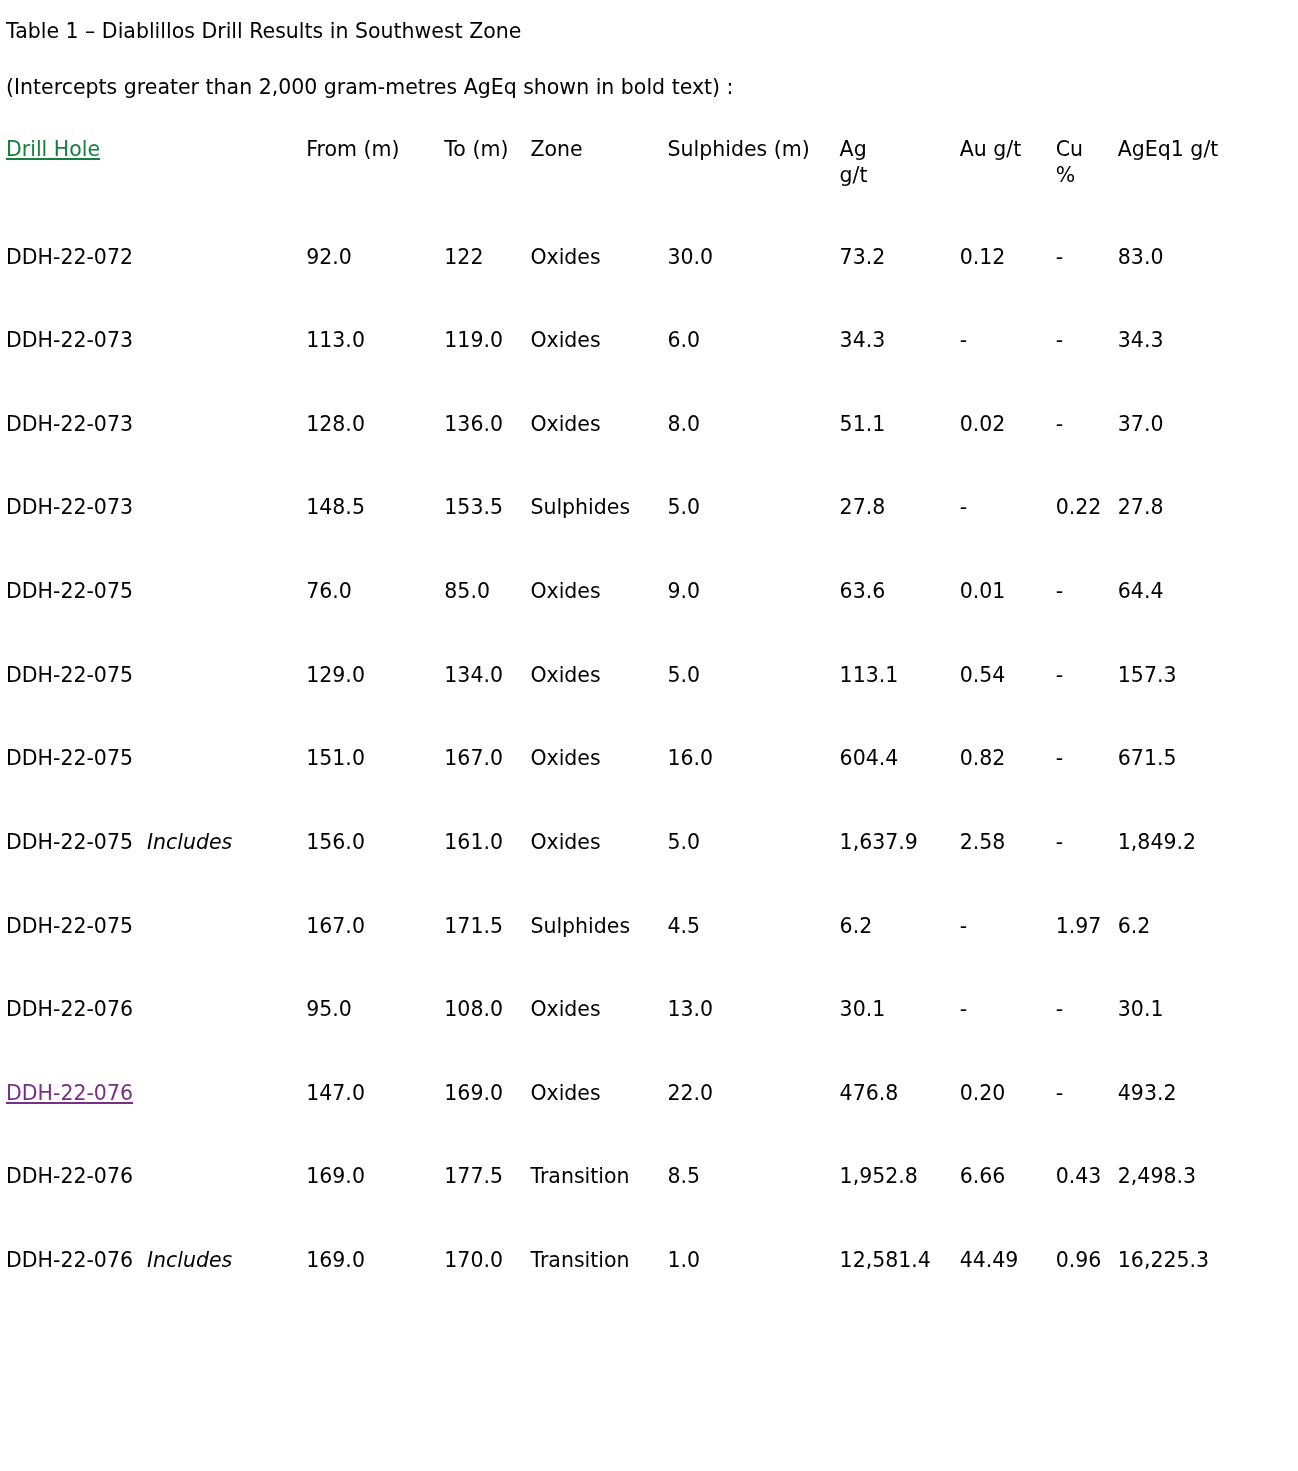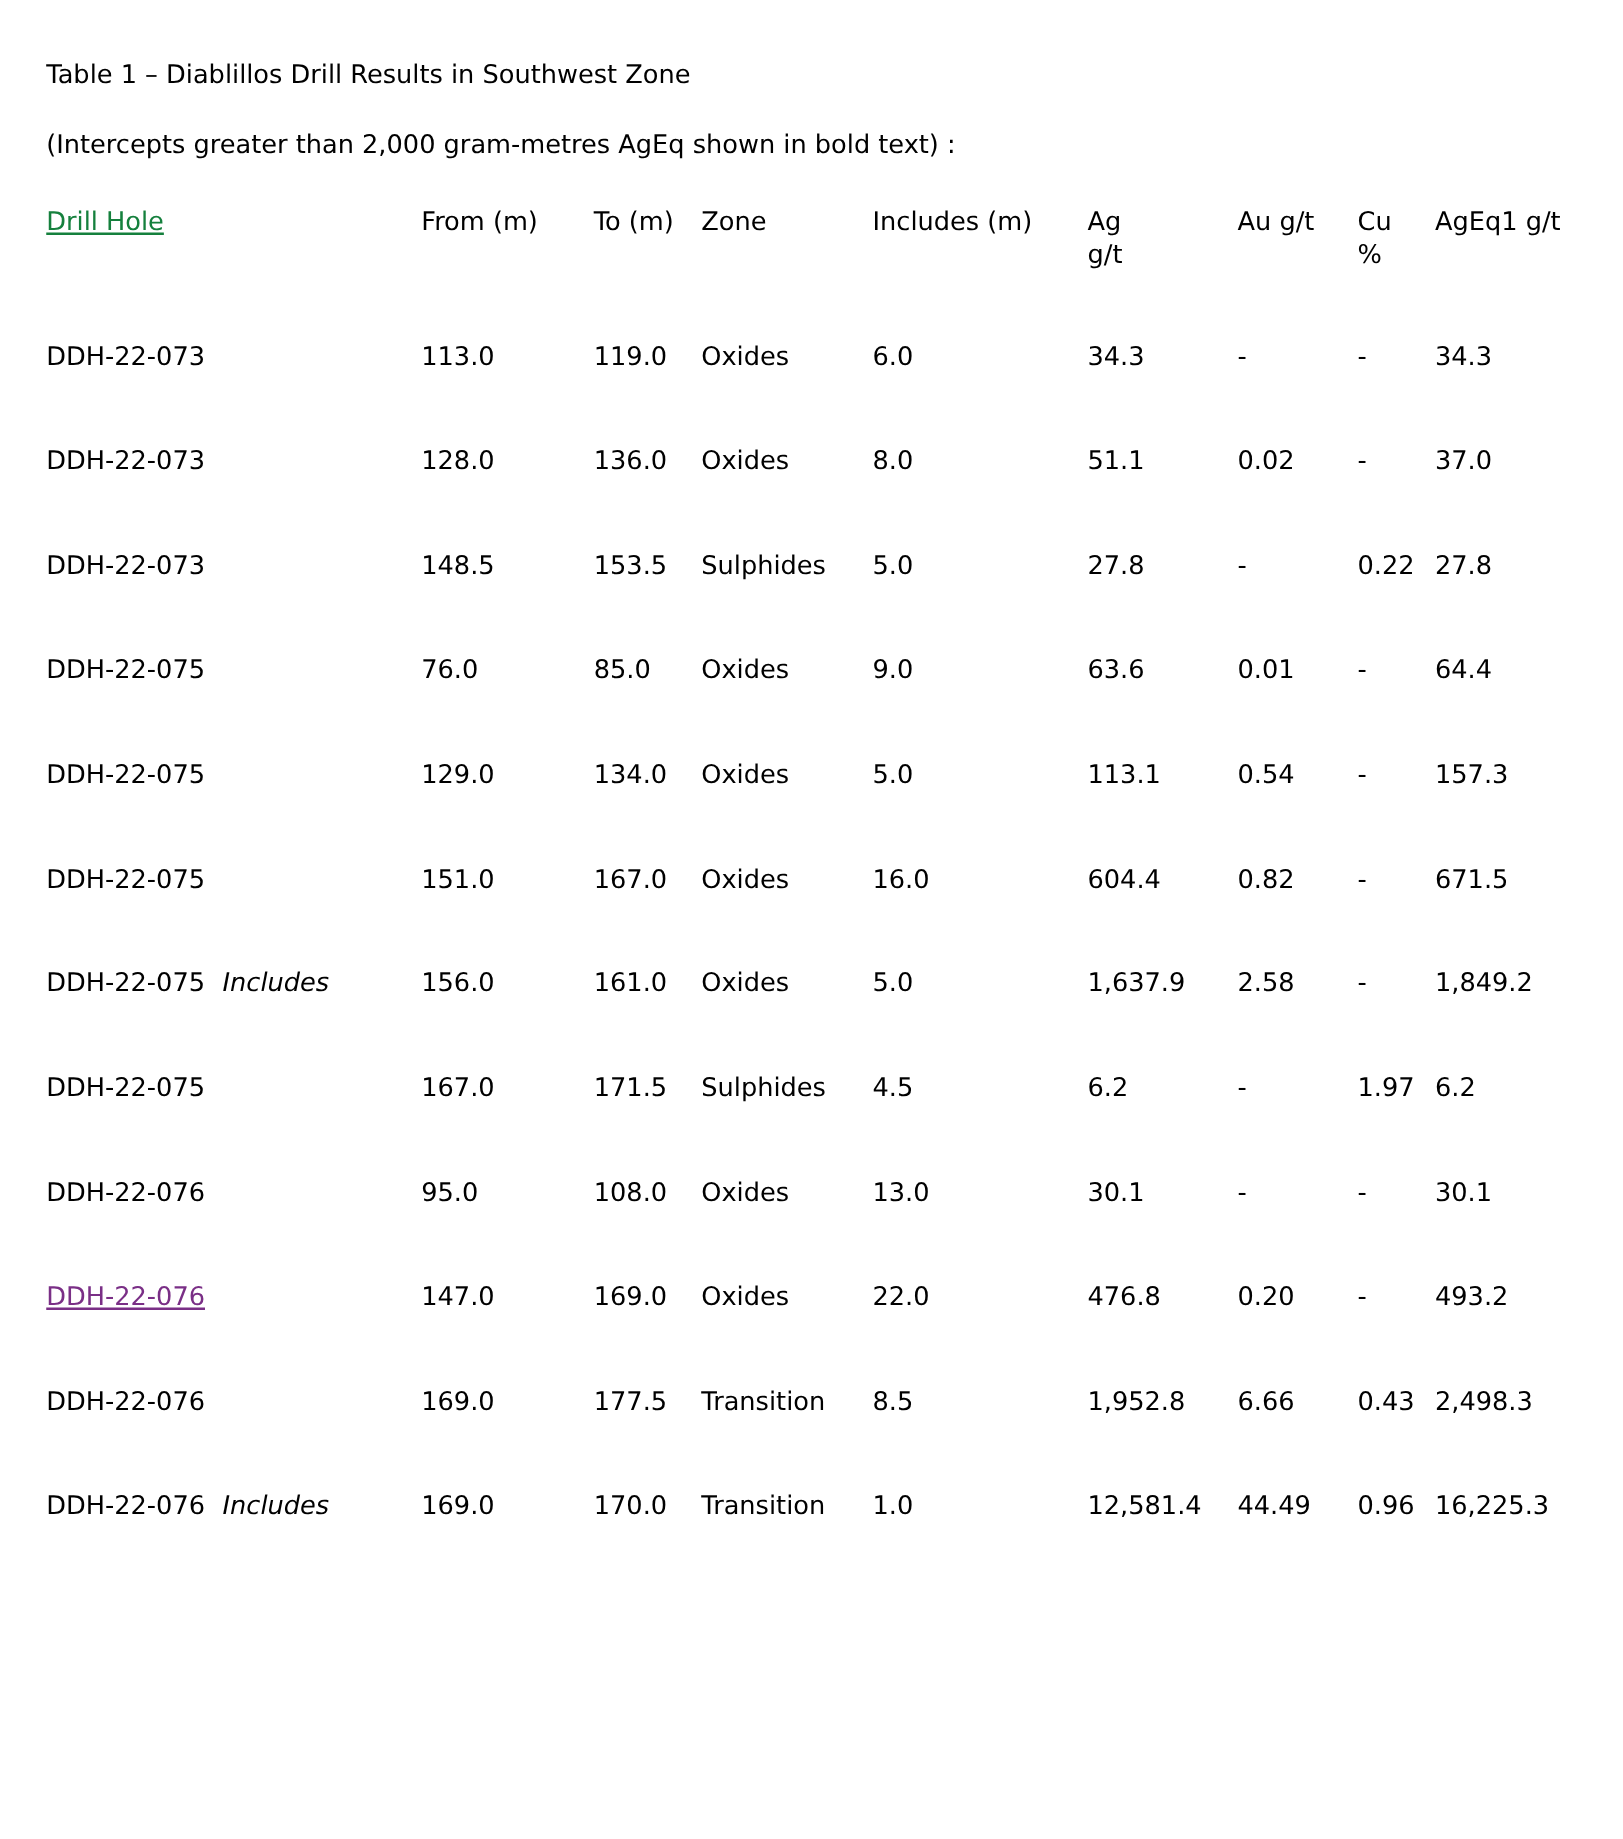--- a/index.html
+++ b/index.html
@@ -7,23 +7,22 @@
     padding: 0;
     background: #ffffff;
   }
   body {
     width: 1298px;
     min-height: 1471px;
     font-family: "DejaVu Sans", "Liberation Sans", sans-serif;
     color: #000000;
   }
   .page {
-    padding: 18px 20px 0 37px;
+    padding: 18px 20px 0 6px;
     box-sizing: border-box;
-    margin-top: 28px;
   }
   .caption-line {
     font-size: 20.5px;
     line-height: 1.35;
     margin: 0 0 28px 0;
     white-space: nowrap;
   }
   .caption-line.second {
     margin-bottom: 36px;
   }
@@ -95,35 +94,46 @@
       <col class="c-au">
       <col class="c-cu">
       <col class="c-ageq">
     </colgroup>
     <thead>
       <tr>
         <th><span class="link-head">Drill Hole</span></th>
         <th>From (m)</th>
         <th>To (m)</th>
         <th>Zone</th>
-        <th>Includes (m)</th>
+        <th>Sulphides (m)</th>
         <th>
           <span class="hdr-stack">Ag</span>
           <span class="hdr-stack">g/t</span>
         </th>
         <th>Au g/t</th>
         <th>
           <span class="hdr-stack">Cu</span>
           <span class="hdr-stack">%</span>
         </th>
         <th>AgEq1 g/t</th>
       </tr>
     </thead>
     <tbody id="table-body">
         <tr>
+          <td><span class="hole-wrap">DDH-22-072</span></td>
+          <td>92.0</td>
+          <td>122</td>
+          <td>Oxides</td>
+          <td>30.0</td>
+          <td>73.2</td>
+          <td>0.12</td>
+          <td>-</td>
+          <td>83.0</td>
+        </tr>
+        <tr>
           <td><span class="hole-wrap">DDH-22-073</span></td>
           <td>113.0</td>
           <td>119.0</td>
           <td>Oxides</td>
           <td>6.0</td>
           <td>34.3</td>
           <td>-</td>
           <td>-</td>
           <td>34.3</td>
         </tr>

